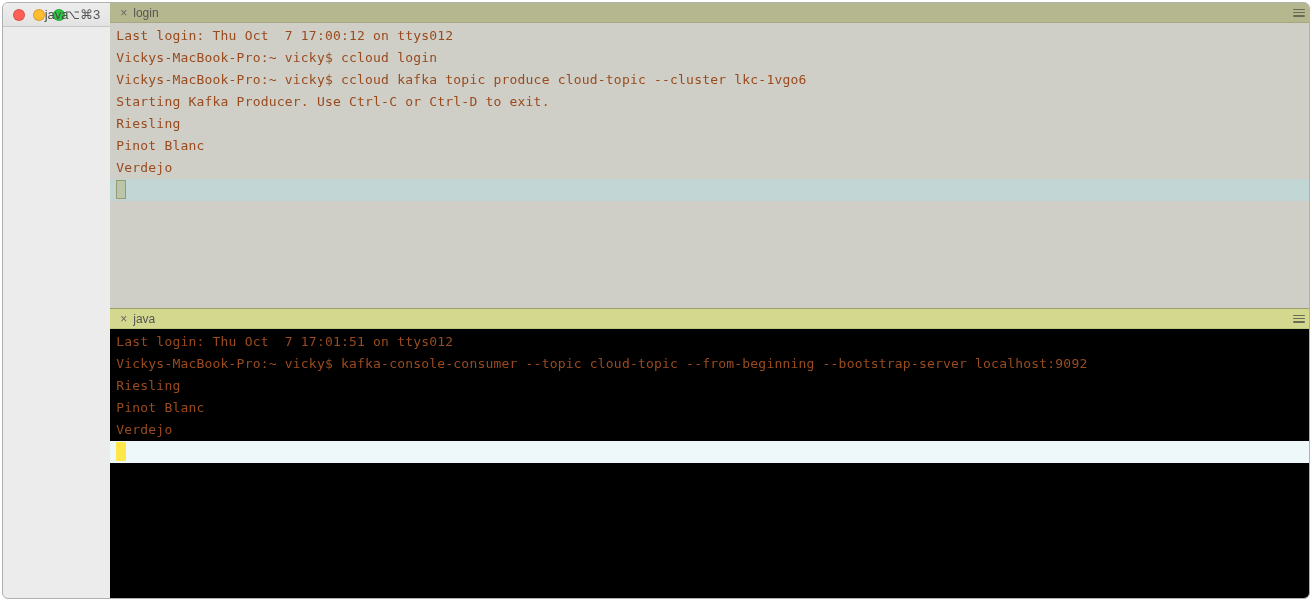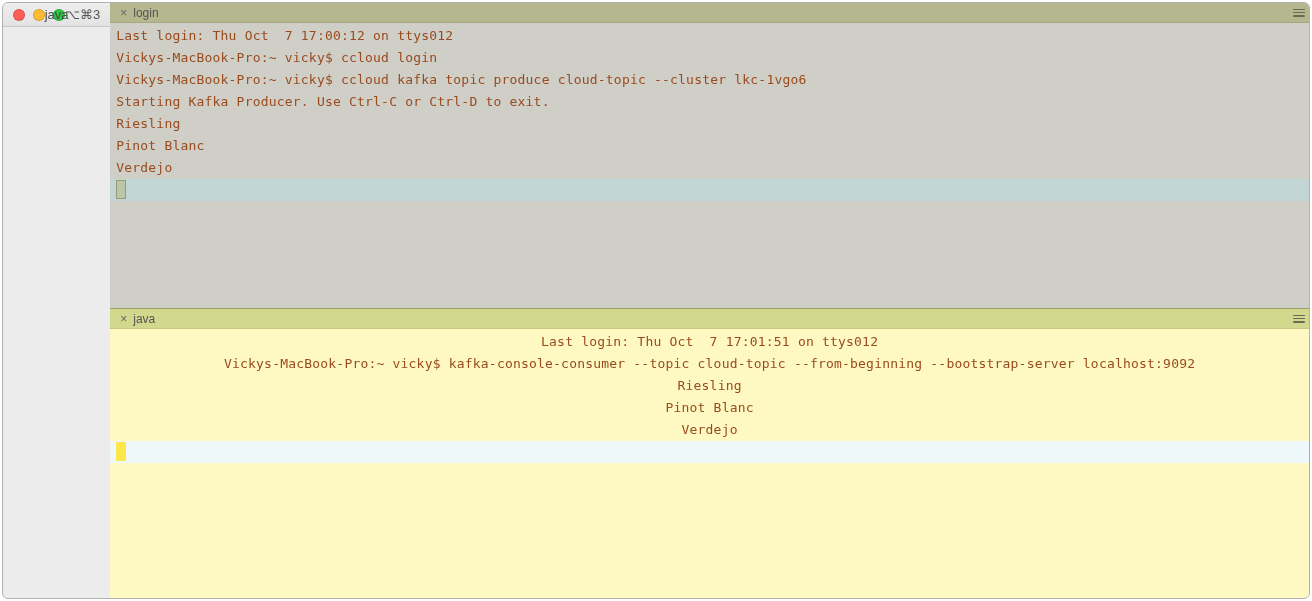--- a/index.html
+++ b/index.html
@@ -121,21 +121,21 @@
   
   .termbody {
     flex: 1 1 auto;
     overflow: hidden;
     position: relative;
     line-height: 22px;
     font-size: 13px;
     letter-spacing: 0.2px;
   }
   .bg-gray  { background: #cfcec7; }
-  .bg-white { background: #fef9c3; text-align: center; }
+  .bg-white { background: #000000; }
   .termbody pre {
     margin: 0;
     padding: 2px 6px 0 6px;
     font-family: inherit;
     white-space: pre;
   }
   .brown { color: #9a4b1e; }
   .cursor-row {
     position: relative;
     height: 22px;

